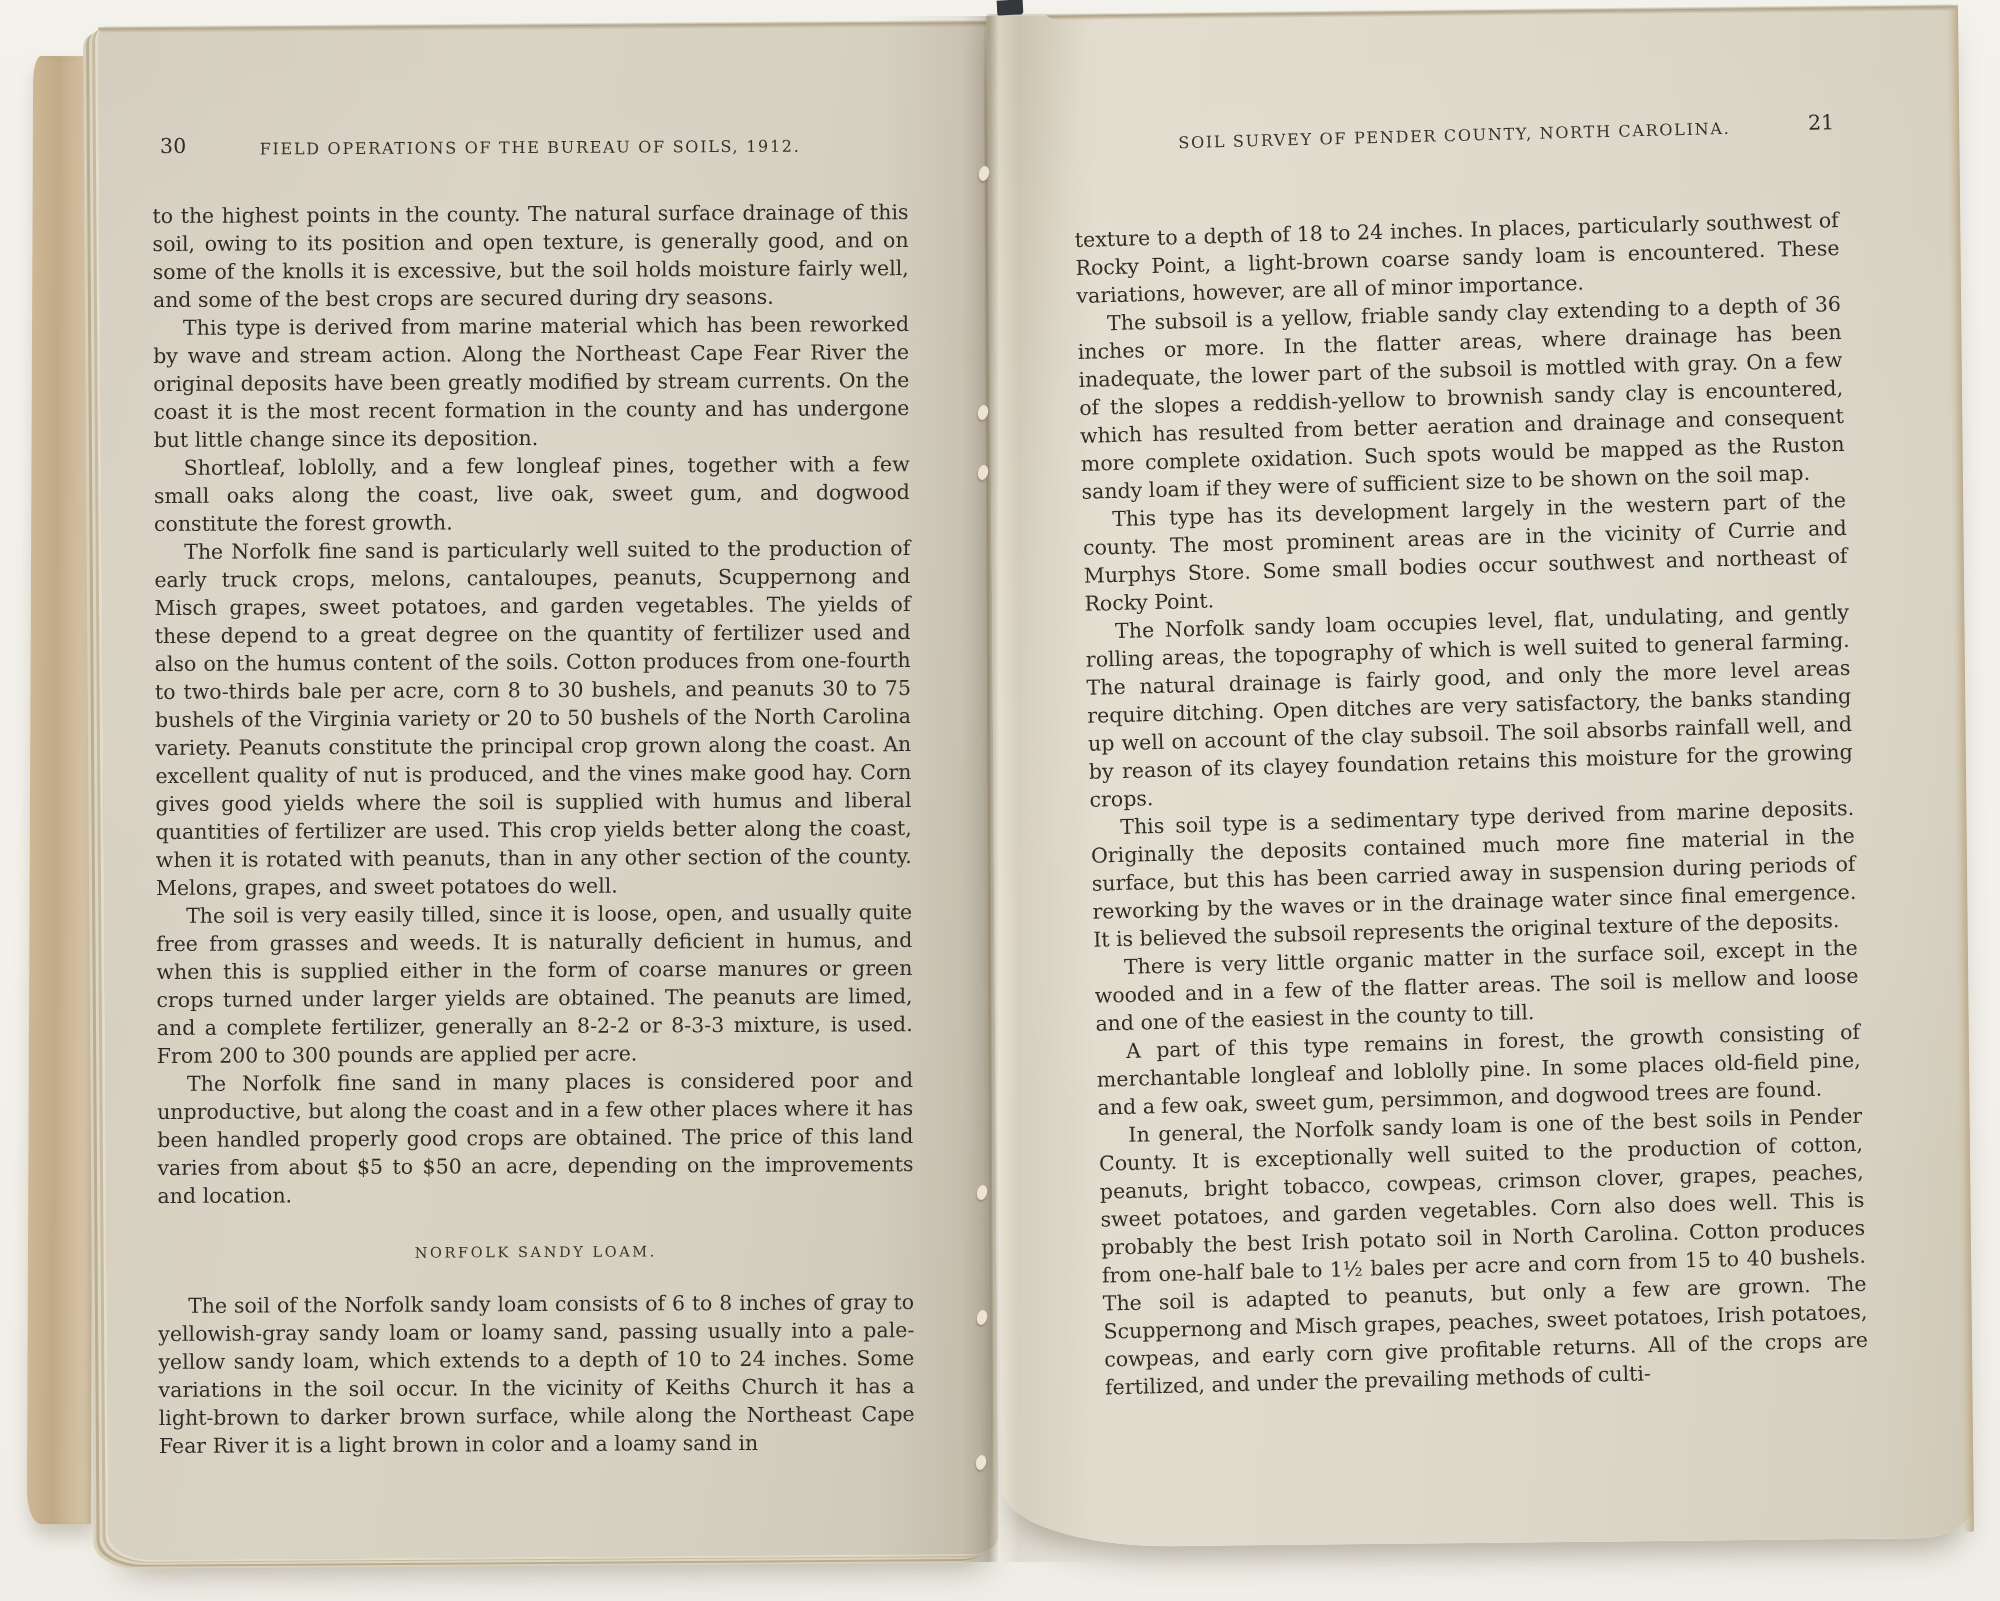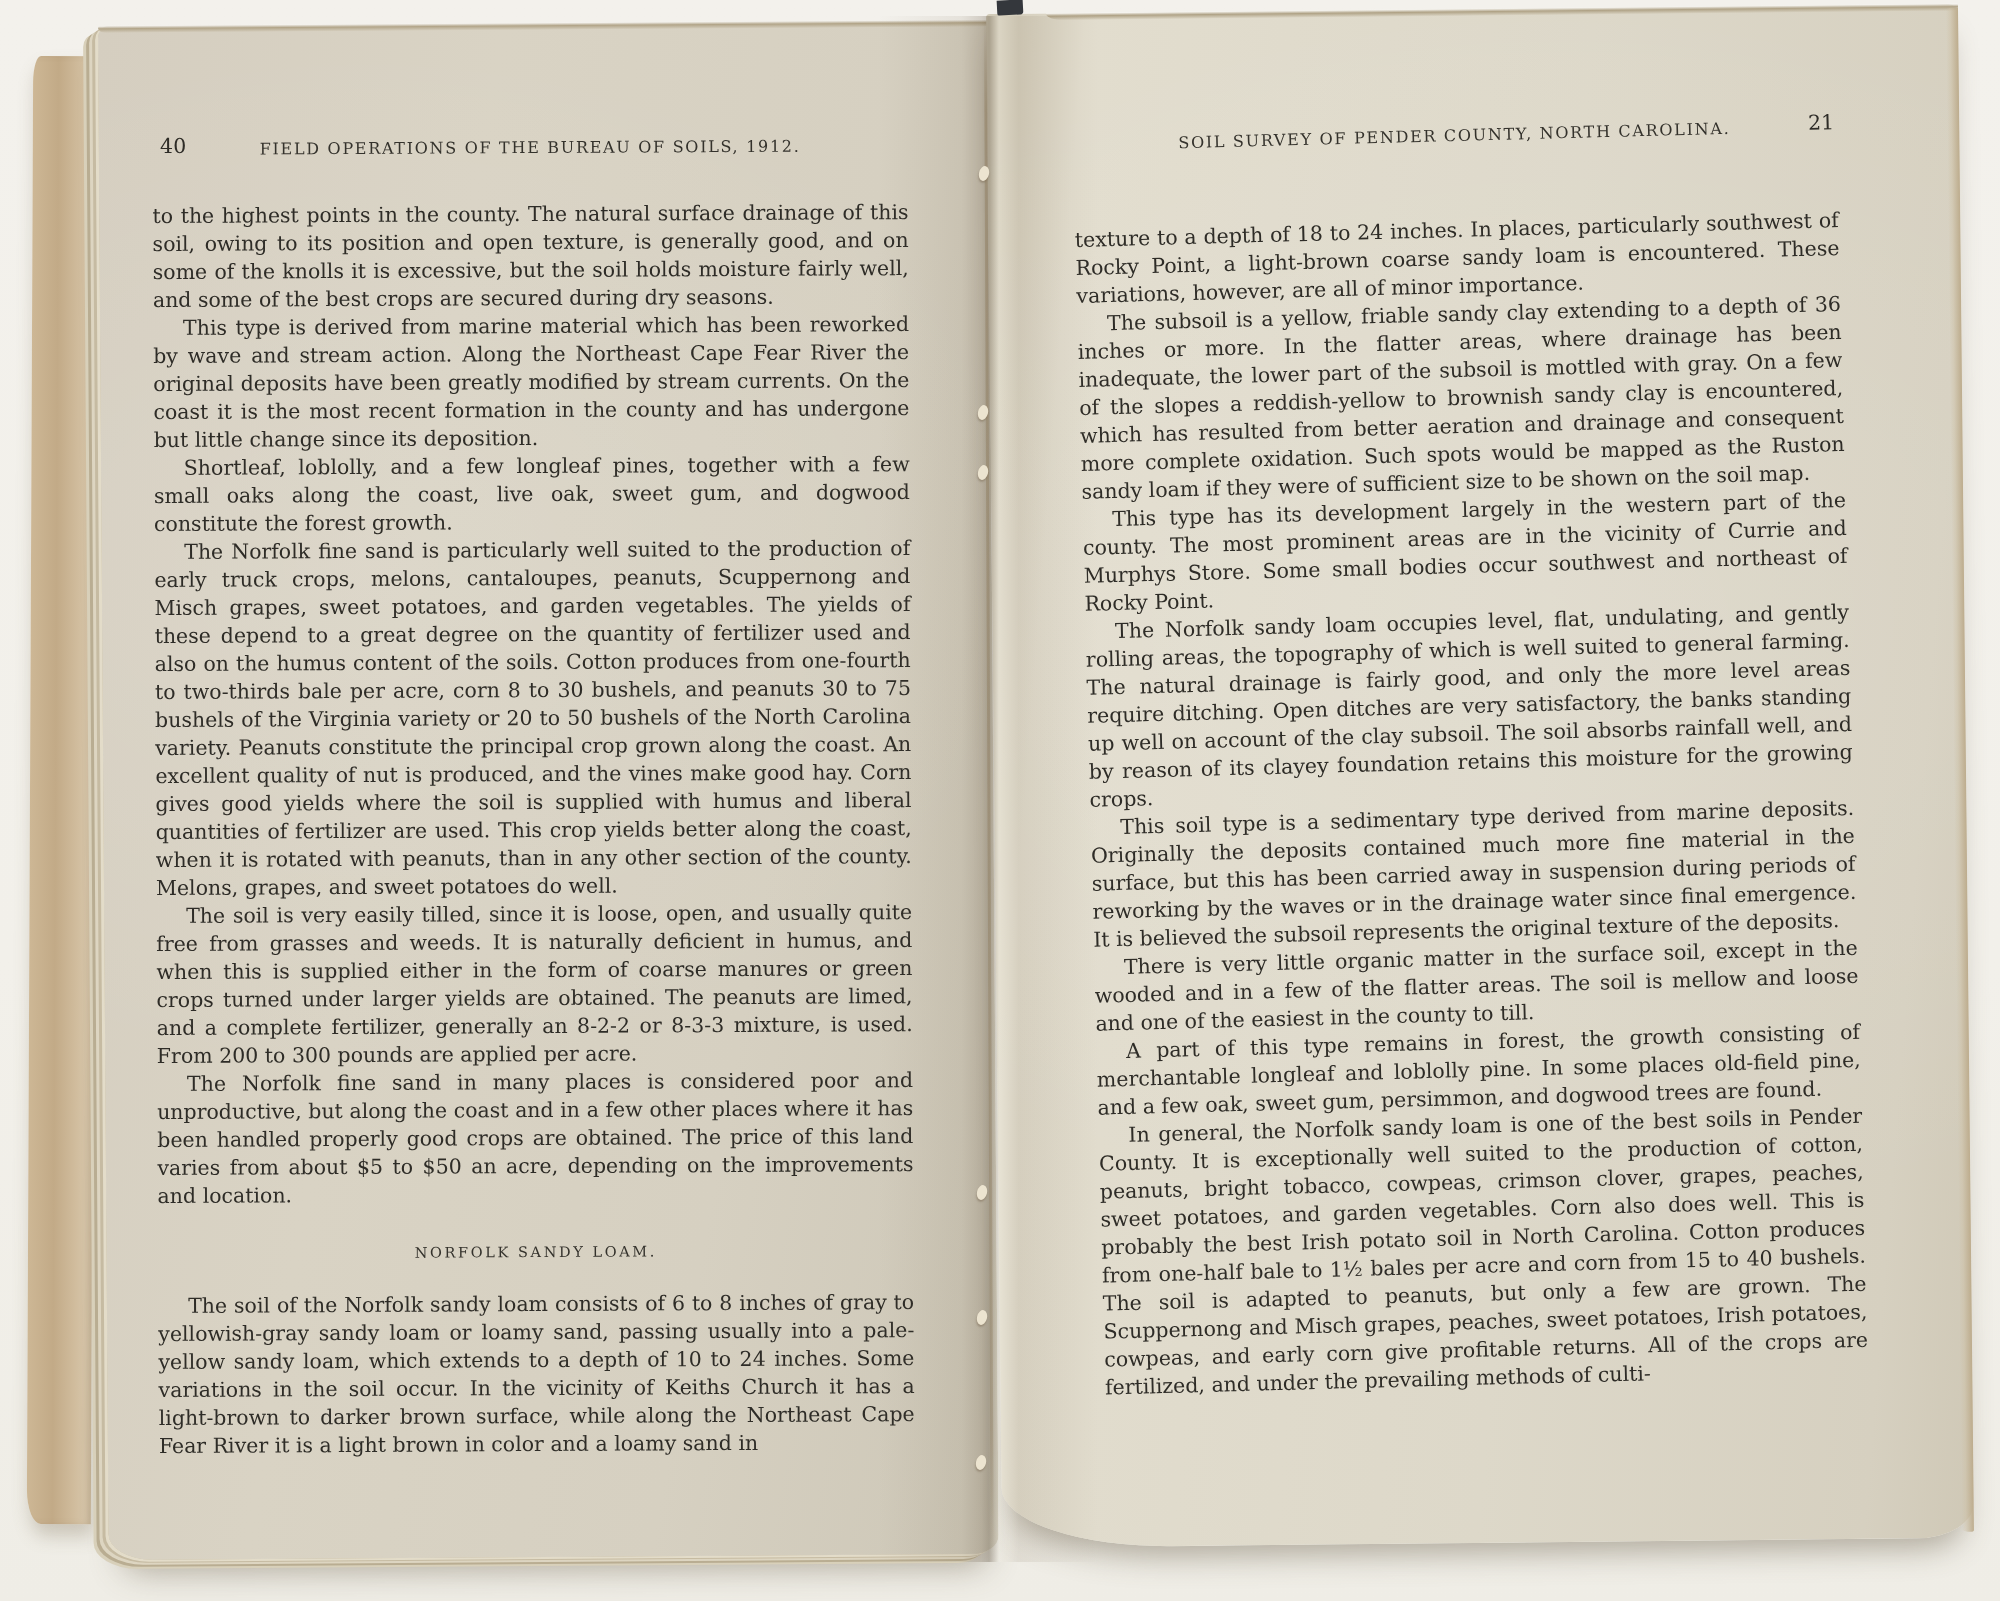--- a/index.html
+++ b/index.html
@@ -113,21 +113,21 @@
 <div class="stage">
 
   <div class="deckle"></div>
   <div class="chip"></div>
 
   <div class="page page-left"></div>
   <div class="page page-right"></div>
 
   <div class="textblock tb-left">
     <div class="page-head">
-      <span class="pagenum pagenum-left">40</span>
+      <span class="pagenum pagenum-left">30</span>
       <div class="running-head">FIELD OPERATIONS OF THE BUREAU OF SOILS, 1912.</div>
     </div>
     <p class="cont">to the highest points in the county.  The natural surface drainage of this soil, owing to its position and open texture, is generally good, and on some of the knolls it is excessive, but the soil holds moisture fairly well, and some of the best crops are secured during dry seasons.</p>
     <p>This type is derived from marine material which has been reworked by wave and stream action.  Along the Northeast Cape Fear River the original deposits have been greatly modified by stream currents. On the coast it is the most recent formation in the county and has undergone but little change since its deposition.</p>
     <p>Shortleaf, loblolly, and a few longleaf pines, together with a few small oaks along the coast, live oak, sweet gum, and dogwood constitute the forest growth.</p>
     <p>The Norfolk fine sand is particularly well suited to the production of early truck crops, melons, cantaloupes, peanuts, Scuppernong and Misch grapes, sweet potatoes, and garden vegetables.  The yields of these depend to a great degree on the quantity of fertilizer used and also on the humus content of the soils.  Cotton produces from one-fourth to two-thirds bale per acre, corn 8 to 30 bushels, and peanuts 30 to 75 bushels of the Virginia variety or 20 to 50 bushels of the North Carolina variety.  Peanuts constitute the principal crop grown along the coast.  An excellent quality of nut is produced, and the vines make good hay.  Corn gives good yields where the soil is supplied with humus and liberal quantities of fertilizer are used.  This crop yields better along the coast, when it is rotated with peanuts, than in any other section of the county.  Melons, grapes, and sweet potatoes do well.</p>
     <p>The soil is very easily tilled, since it is loose, open, and usually quite free from grasses and weeds.  It is naturally deficient in humus, and when this is supplied either in the form of coarse manures or green crops turned under larger yields are obtained.  The peanuts are limed, and a complete fertilizer, generally an 8-2-2 or 8-3-3 mixture, is used.  From 200 to 300 pounds are applied per acre.</p>
     <p>The Norfolk fine sand in many places is considered poor and unproductive, but along the coast and in a few other places where it has been handled properly good crops are obtained.  The price of this land varies from about $5 to $50 an acre, depending on the improvements and location.</p>
     <h4 class="section-heading">NORFOLK SANDY LOAM.</h4>
     <p>The soil of the Norfolk sandy loam consists of 6 to 8 inches of gray to yellowish-gray sandy loam or loamy sand, passing usually into a pale-yellow sandy loam, which extends to a depth of 10 to 24 inches. Some variations in the soil occur.  In the vicinity of Keiths Church it has a light-brown to darker brown surface, while along the Northeast Cape Fear River it is a light brown in color and a loamy sand in</p>

